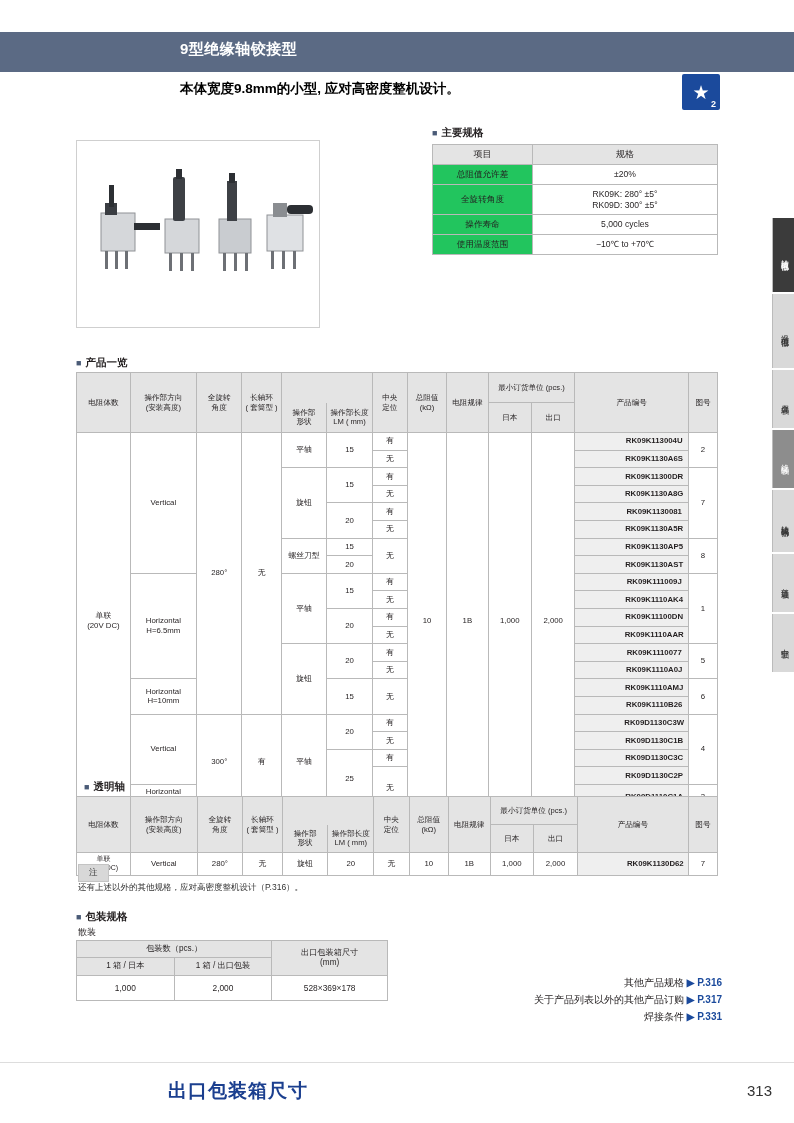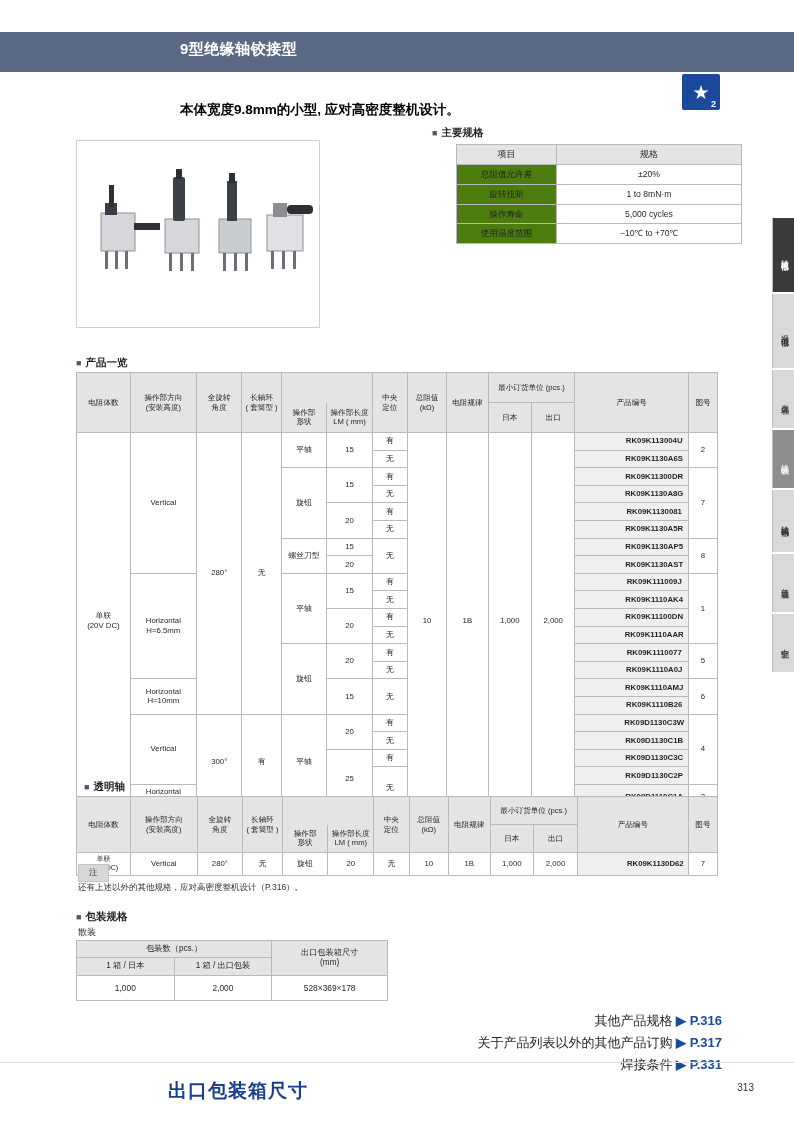--- a/index.html
+++ b/index.html
@@ -24,21 +24,21 @@
     background:#1a1a1a; color:#fff;
     display:flex; flex-direction:column; justify-content:center; align-items:center;
     font-weight:bold; font-size:19px; line-height:1.25; letter-spacing:.5px;
   }
   .hdr-title {
     position:absolute; left:180px; top:40px;
     color:#ffffff; font-size:15px; font-weight:bold; letter-spacing:.5px;
   }
   .hdr-sub {
     position:absolute; left:180px; top:80px;
-    color:#000; font-size:13.5px; font-weight:bold;margin-top:21px;
+    color:#000; font-size:13.5px; font-weight:bold;
   }
   .star-badge {
     position:absolute; left:682px; top:74px; width:38px; height:36px;
     background:#1b4a9c; color:#fff;
     border-radius:2px;
     display:flex; align-items:center; justify-content:center;
     font-size:19px;
   }
   .star-badge .num {
     position:absolute; right:4px; bottom:1px; font-size:9px; font-weight:bold;
@@ -71,24 +71,24 @@
   }
 
   
   table { border-collapse:collapse; font-size:8.3px; }
   th, td { border:1px solid #b9b9b9; text-align:center; vertical-align:middle; }
   th { background:#e4e4e4; font-weight:normal; padding:3px 2px; line-height:1.25; }
   td { padding:2px; line-height:1.25; background:#fff; }
 
   
   .spec-wrap { position:absolute; left:432px; top:144px; width:286px; }
-  .spec-wrap table { width:100%;margin-left:24px; }
+  .spec-wrap table { width:100%; }
   .spec-wrap th { font-size:9px; padding:4px; }
   .spec-wrap td { font-size:8.6px; padding:4px 3px; }
-  .spec-wrap td.lbl { background:#4d7c0f; width:100px; }
+  .spec-wrap td.lbl { background:#22c55e; width:100px; }
 
   
   .main-wrap { position:absolute; left:76px; top:372px; width:642px; }
   .main-wrap table { width:100%; }
   .main-wrap th { font-size:7.6px; padding:2px 1px; height:30px; }
   .main-wrap td { font-size:7.8px; height:17.6px; }
   .pn { background:#efefef; font-weight:bold; font-size:8px;padding-left:47px; }
 
   
   .tr-wrap { position:absolute; left:76px; top:796px; width:642px; }
@@ -108,30 +108,30 @@
 
   
   .pkg-sub { position:absolute; left:78px; top:926px; font-size:9px; }
   .pkg-wrap { position:absolute; left:76px; top:940px; width:312px; }
   .pkg-wrap table { width:100%; }
   .pkg-wrap th { font-size:8.2px; padding:3px 2px; }
   .pkg-wrap td { font-size:8.4px; padding:7px 2px; }
 
   
   .foot-links {
-    position:absolute; right:72px; top:1010px; text-align:right;
-    font-size:13px; line-height:1.7; color:#231f20;
+    position:absolute; right:72px; top:974px; text-align:right;
+    font-size:10px; line-height:1.7; color:#231f20;
   }
   .foot-links .arw { color:#1b4a9c; font-weight:bold; }
   .brand {
     position:absolute; left:168px; top:1078px;
     color:#1b3f8f; font-size:19px; font-weight:bold; letter-spacing:1px;
   }
   .pageno {
-    position:absolute; right:40px; top:1082px; font-size:10px; color:#333;
+    position:absolute; right:22px; top:1082px; font-size:15px; color:#333;
   }
   .foot-rule {
     position:absolute; left:0; top:1062px; width:794px; height:1px; background:#ddd;
   }
 </style>
 </head>
 <body>
 
 <div class="page">
 
@@ -201,22 +201,23 @@
       <tbody>
           <tr>
         <th>项目</th>
         <th>规格</th>
       </tr>
       <tr>
         <td class="lbl">总阻值允许差</td>
         <td>±20%</td>
       </tr>
       <tr>
-        <td class="lbl">旋转扭矩</td>
-        <td>1 to 8mN·m</td>
+        <td class="lbl">全旋转角度</td>
+        <td style="white-space:pre-line">RK09K: 280° ±5°
+RK09D: 300° ±5°</td>
       </tr>
       <tr>
         <td class="lbl">操作寿命</td>
         <td>5,000 cycles</td>
       </tr>
       <tr>
         <td class="lbl">使用温度范围</td>
         <td>−10℃ to +70℃</td>
       </tr>
     </tbody>

